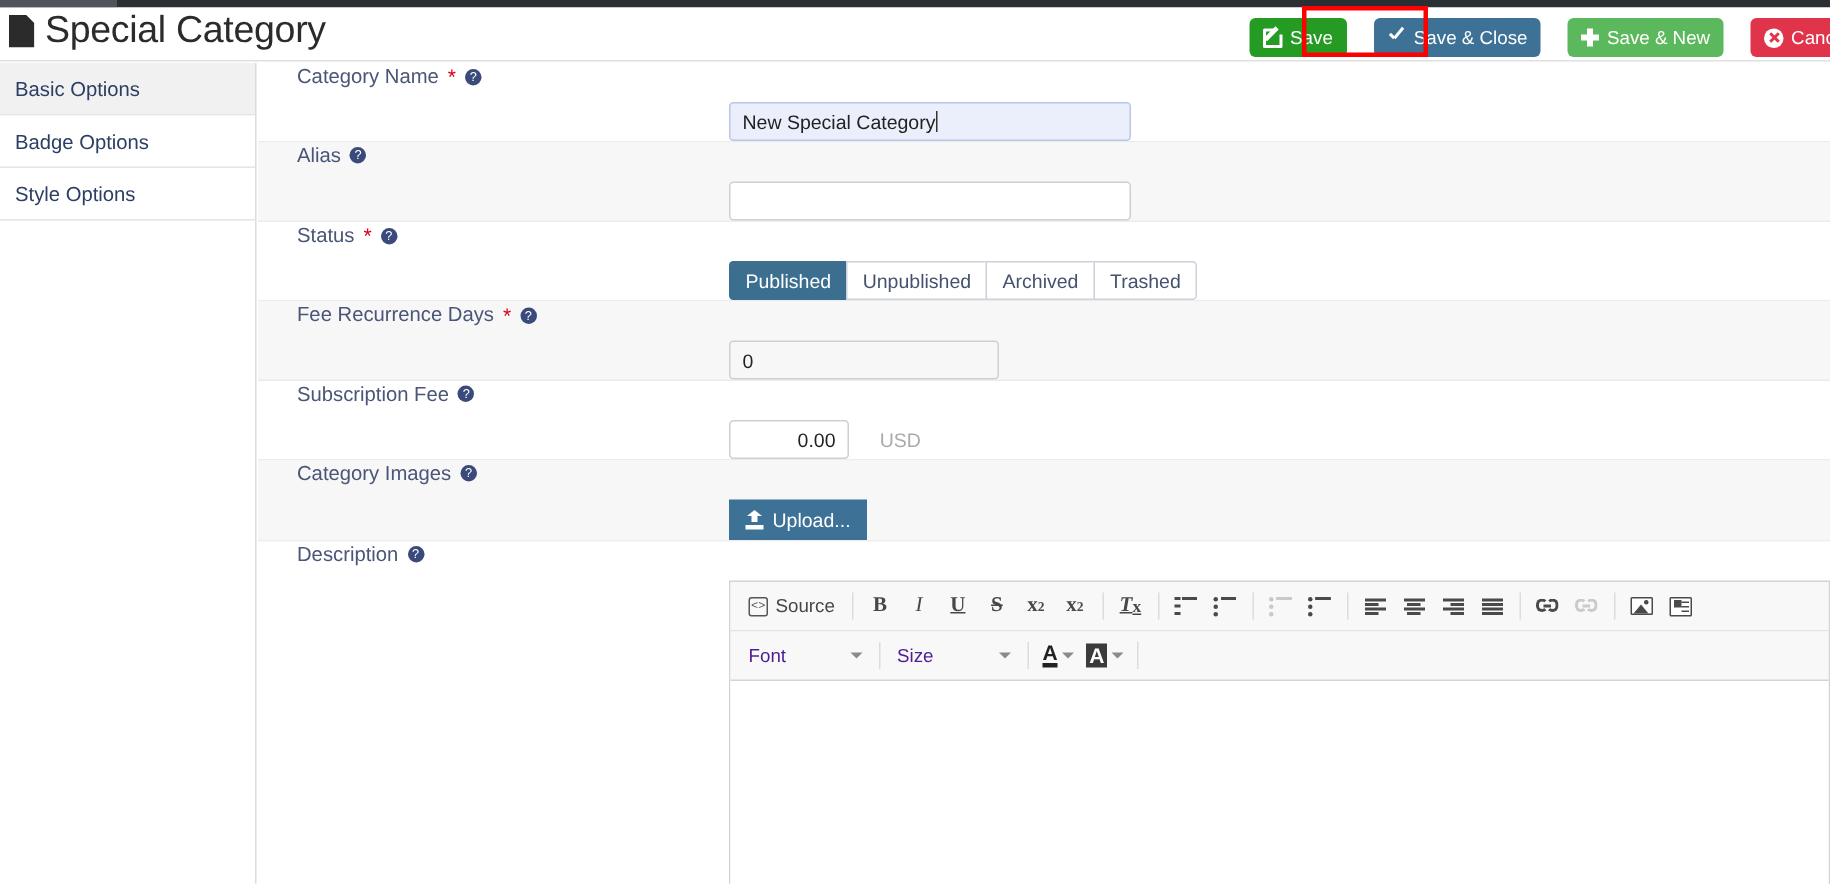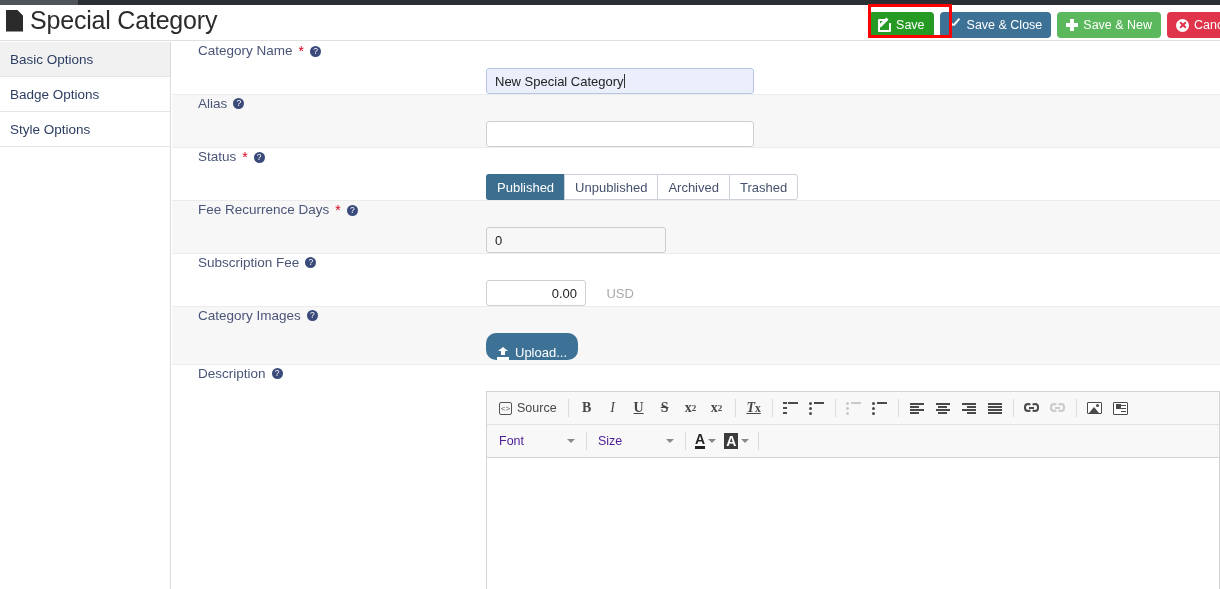--- a/index.html
+++ b/index.html
@@ -53,21 +53,21 @@
     font-size: 25px;
     color: #2b2b2b;
     font-weight: normal;
     letter-spacing: -0.2px;
     white-space: nowrap;
   }
 
   
   #header-actions {
     position: absolute; right: 0; top: 7px;
-    display: flex; align-items: flex-end; gap: 6px;
+    display: flex; align-items: flex-end; gap: 18px;
     padding-right: 0;
   }
   .btn {
     height: 26px;
     display: inline-flex; align-items: center; gap: 5px;
     padding: 0 9px;
     border: none; border-radius: 4px;
     font-size: 12.5px; color: #ffffff;
     font-family: "Liberation Sans", sans-serif;
     white-space: nowrap;
@@ -206,21 +206,21 @@
     border-radius: 3px;
     background: #ffffff;
     font-size: 13px;
     color: #333333;
     padding: 0 8px;
     font-family: "Liberation Sans", sans-serif;
     outline: none;
   }
   .w268 { width: 268px; }
   .w180 { width: 180px; }
-  .w98  { width: 100px; }
+  .w98  { width: 80px; }
 
   .caret {
     display: inline-block;
     width: 1px; height: 14px;
     background: #333;
     margin-left: 0px;
     vertical-align: -2px;
   }
   .faux-input {
     display: inline-flex; align-items: center;
@@ -250,24 +250,24 @@
   }
   .bg-btn:first-child { border-radius: 3px 0 0 3px; }
   .bg-btn:last-child  { border-radius: 0 3px 3px 0; border-right-width: 1px; }
   .bg-btn.active {
     background: #3c6e8f; color: #ffffff; border-color: #3c6e8f;
   }
 
   
   .upload-btn {
     height: 27px;
-    display: inline-flex; align-items: flex-end; gap: 6px;
+    display: inline-flex; align-items: center; gap: 6px;
     padding: 0 11px;
     background: #3d7196; color: #fff;
-    border: none; border-radius: 10px;
+    border: none; border-radius: 0;
     font-size: 13px; cursor: pointer;
     font-family: "Liberation Sans", sans-serif;
   }
   .ico-upload { width: 12px; height: 13px; }
   .ico-upload .arr {
     position: absolute; left: 4px; top: 3px;
     width: 4px; height: 5px; background: #fff;
   }
   .ico-upload .head {
     position: absolute; left: 1px; top: 0;

